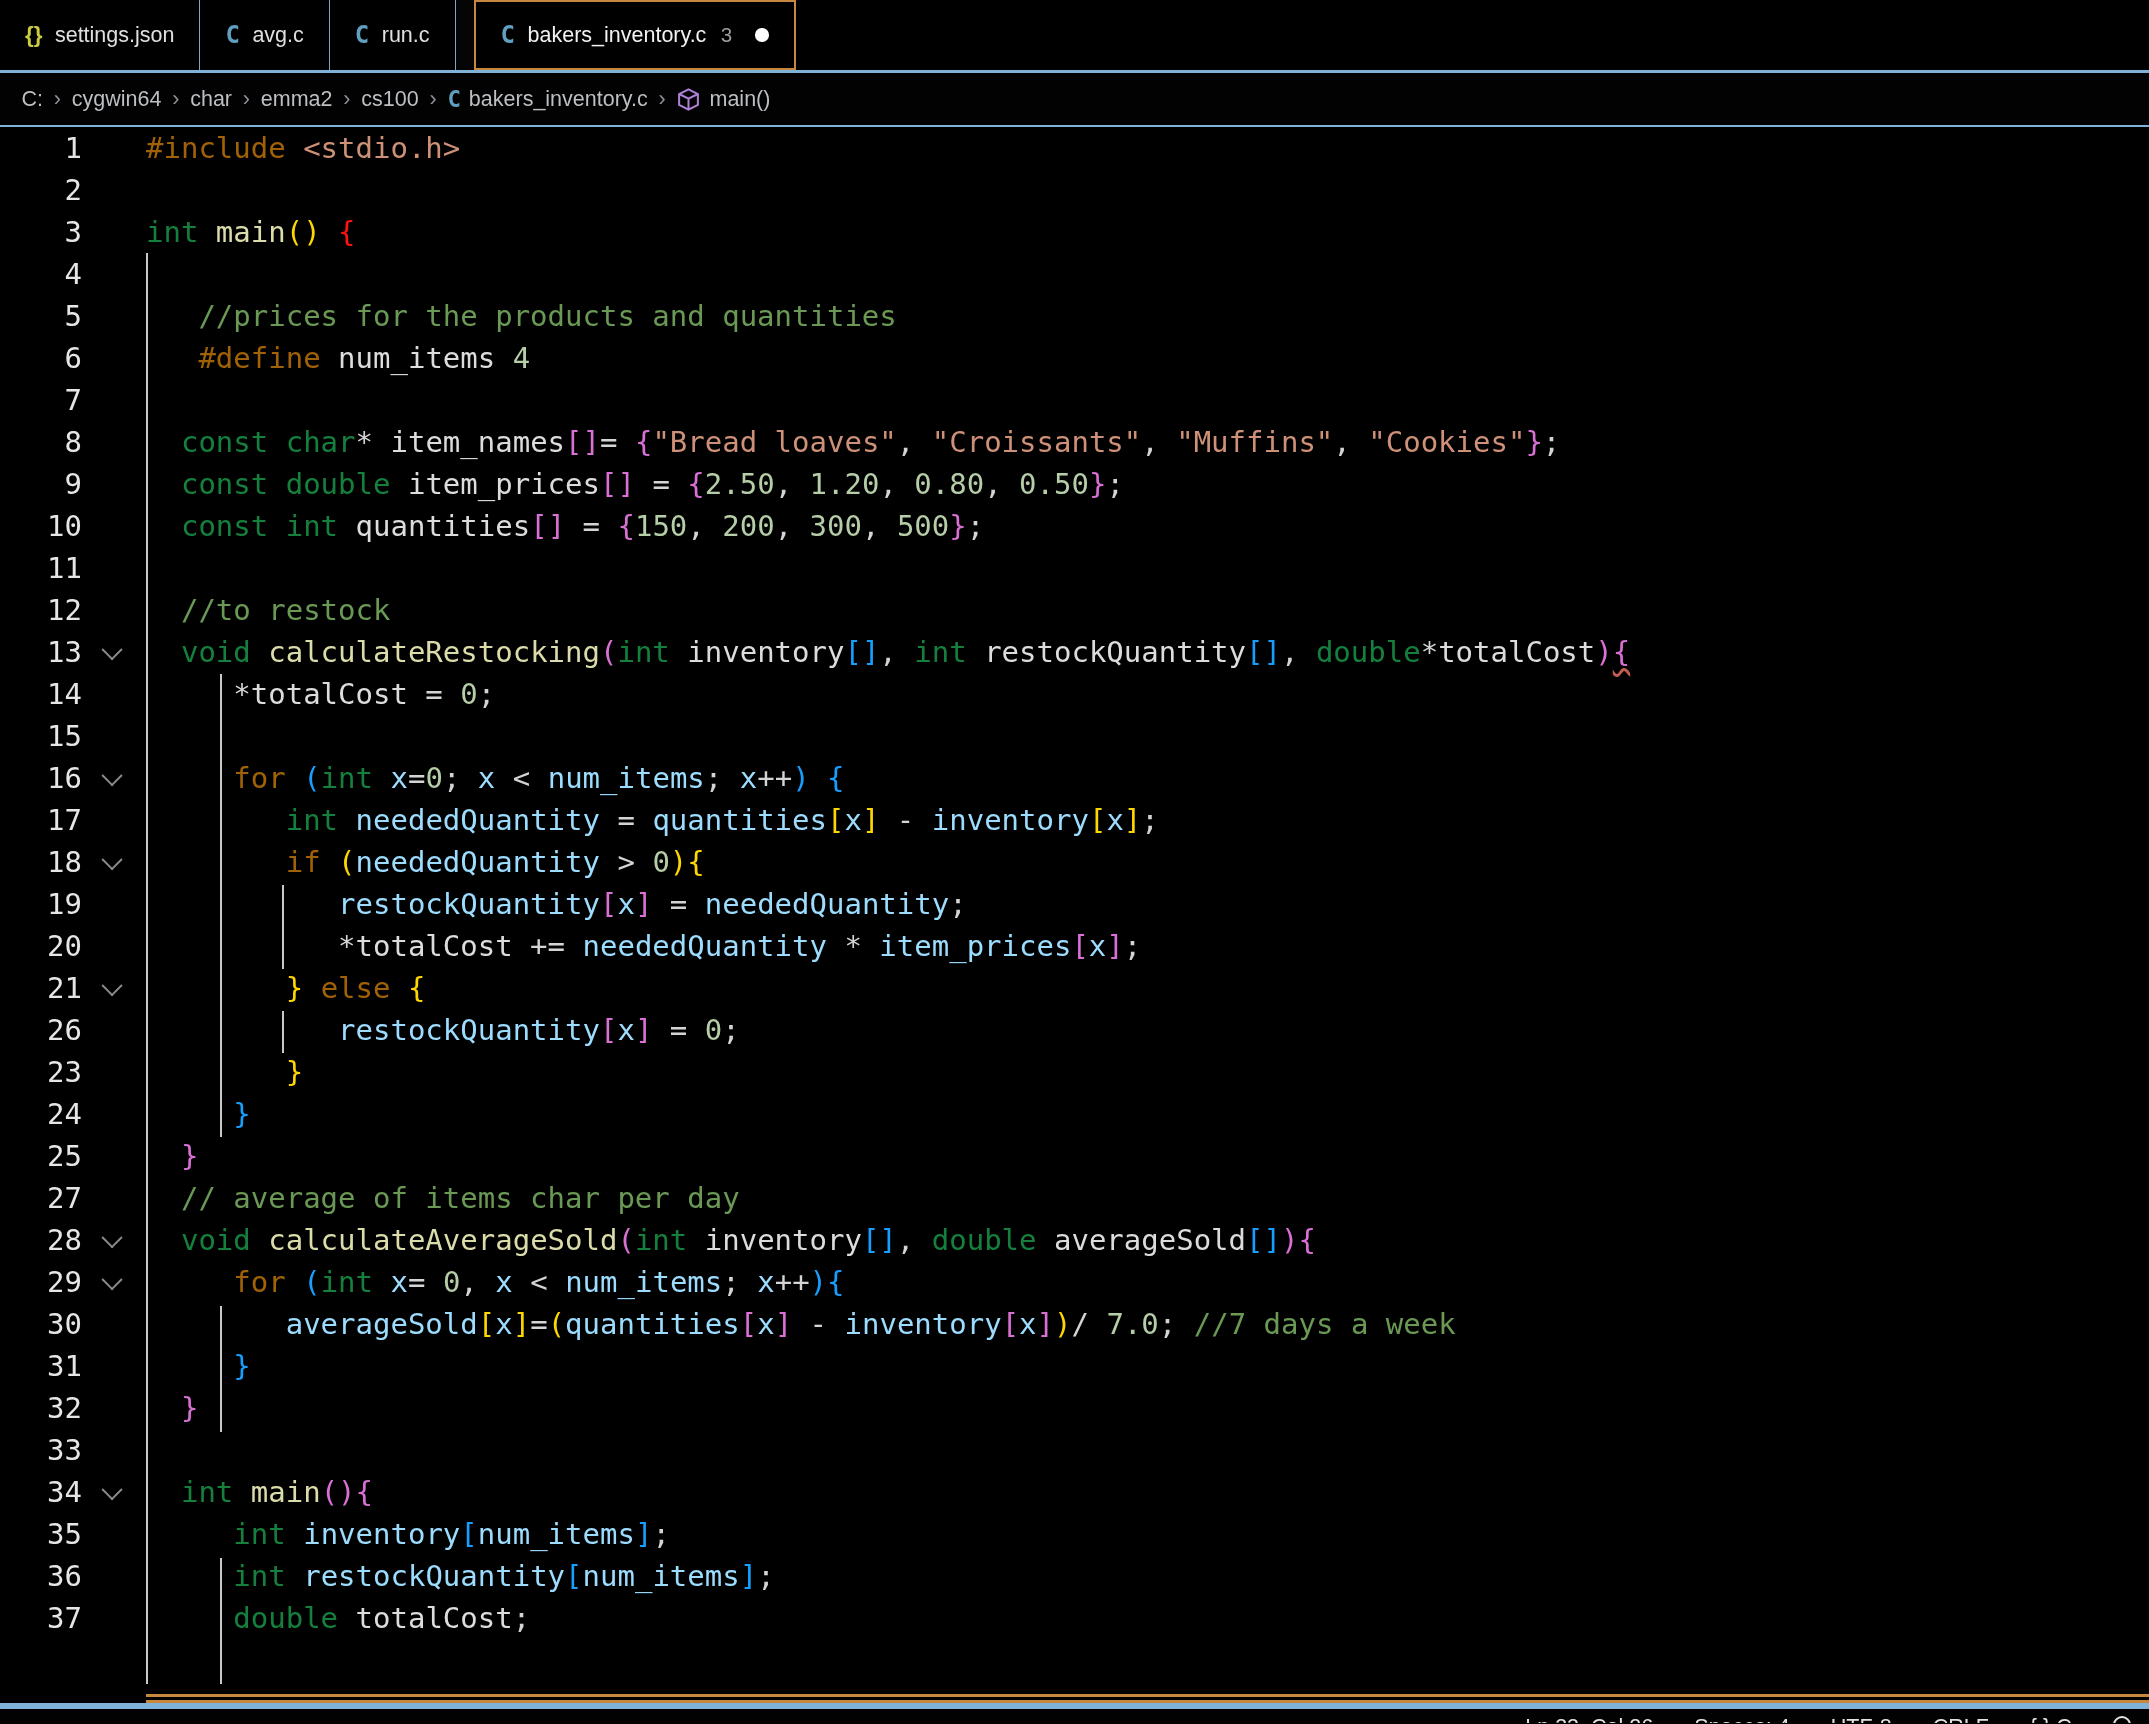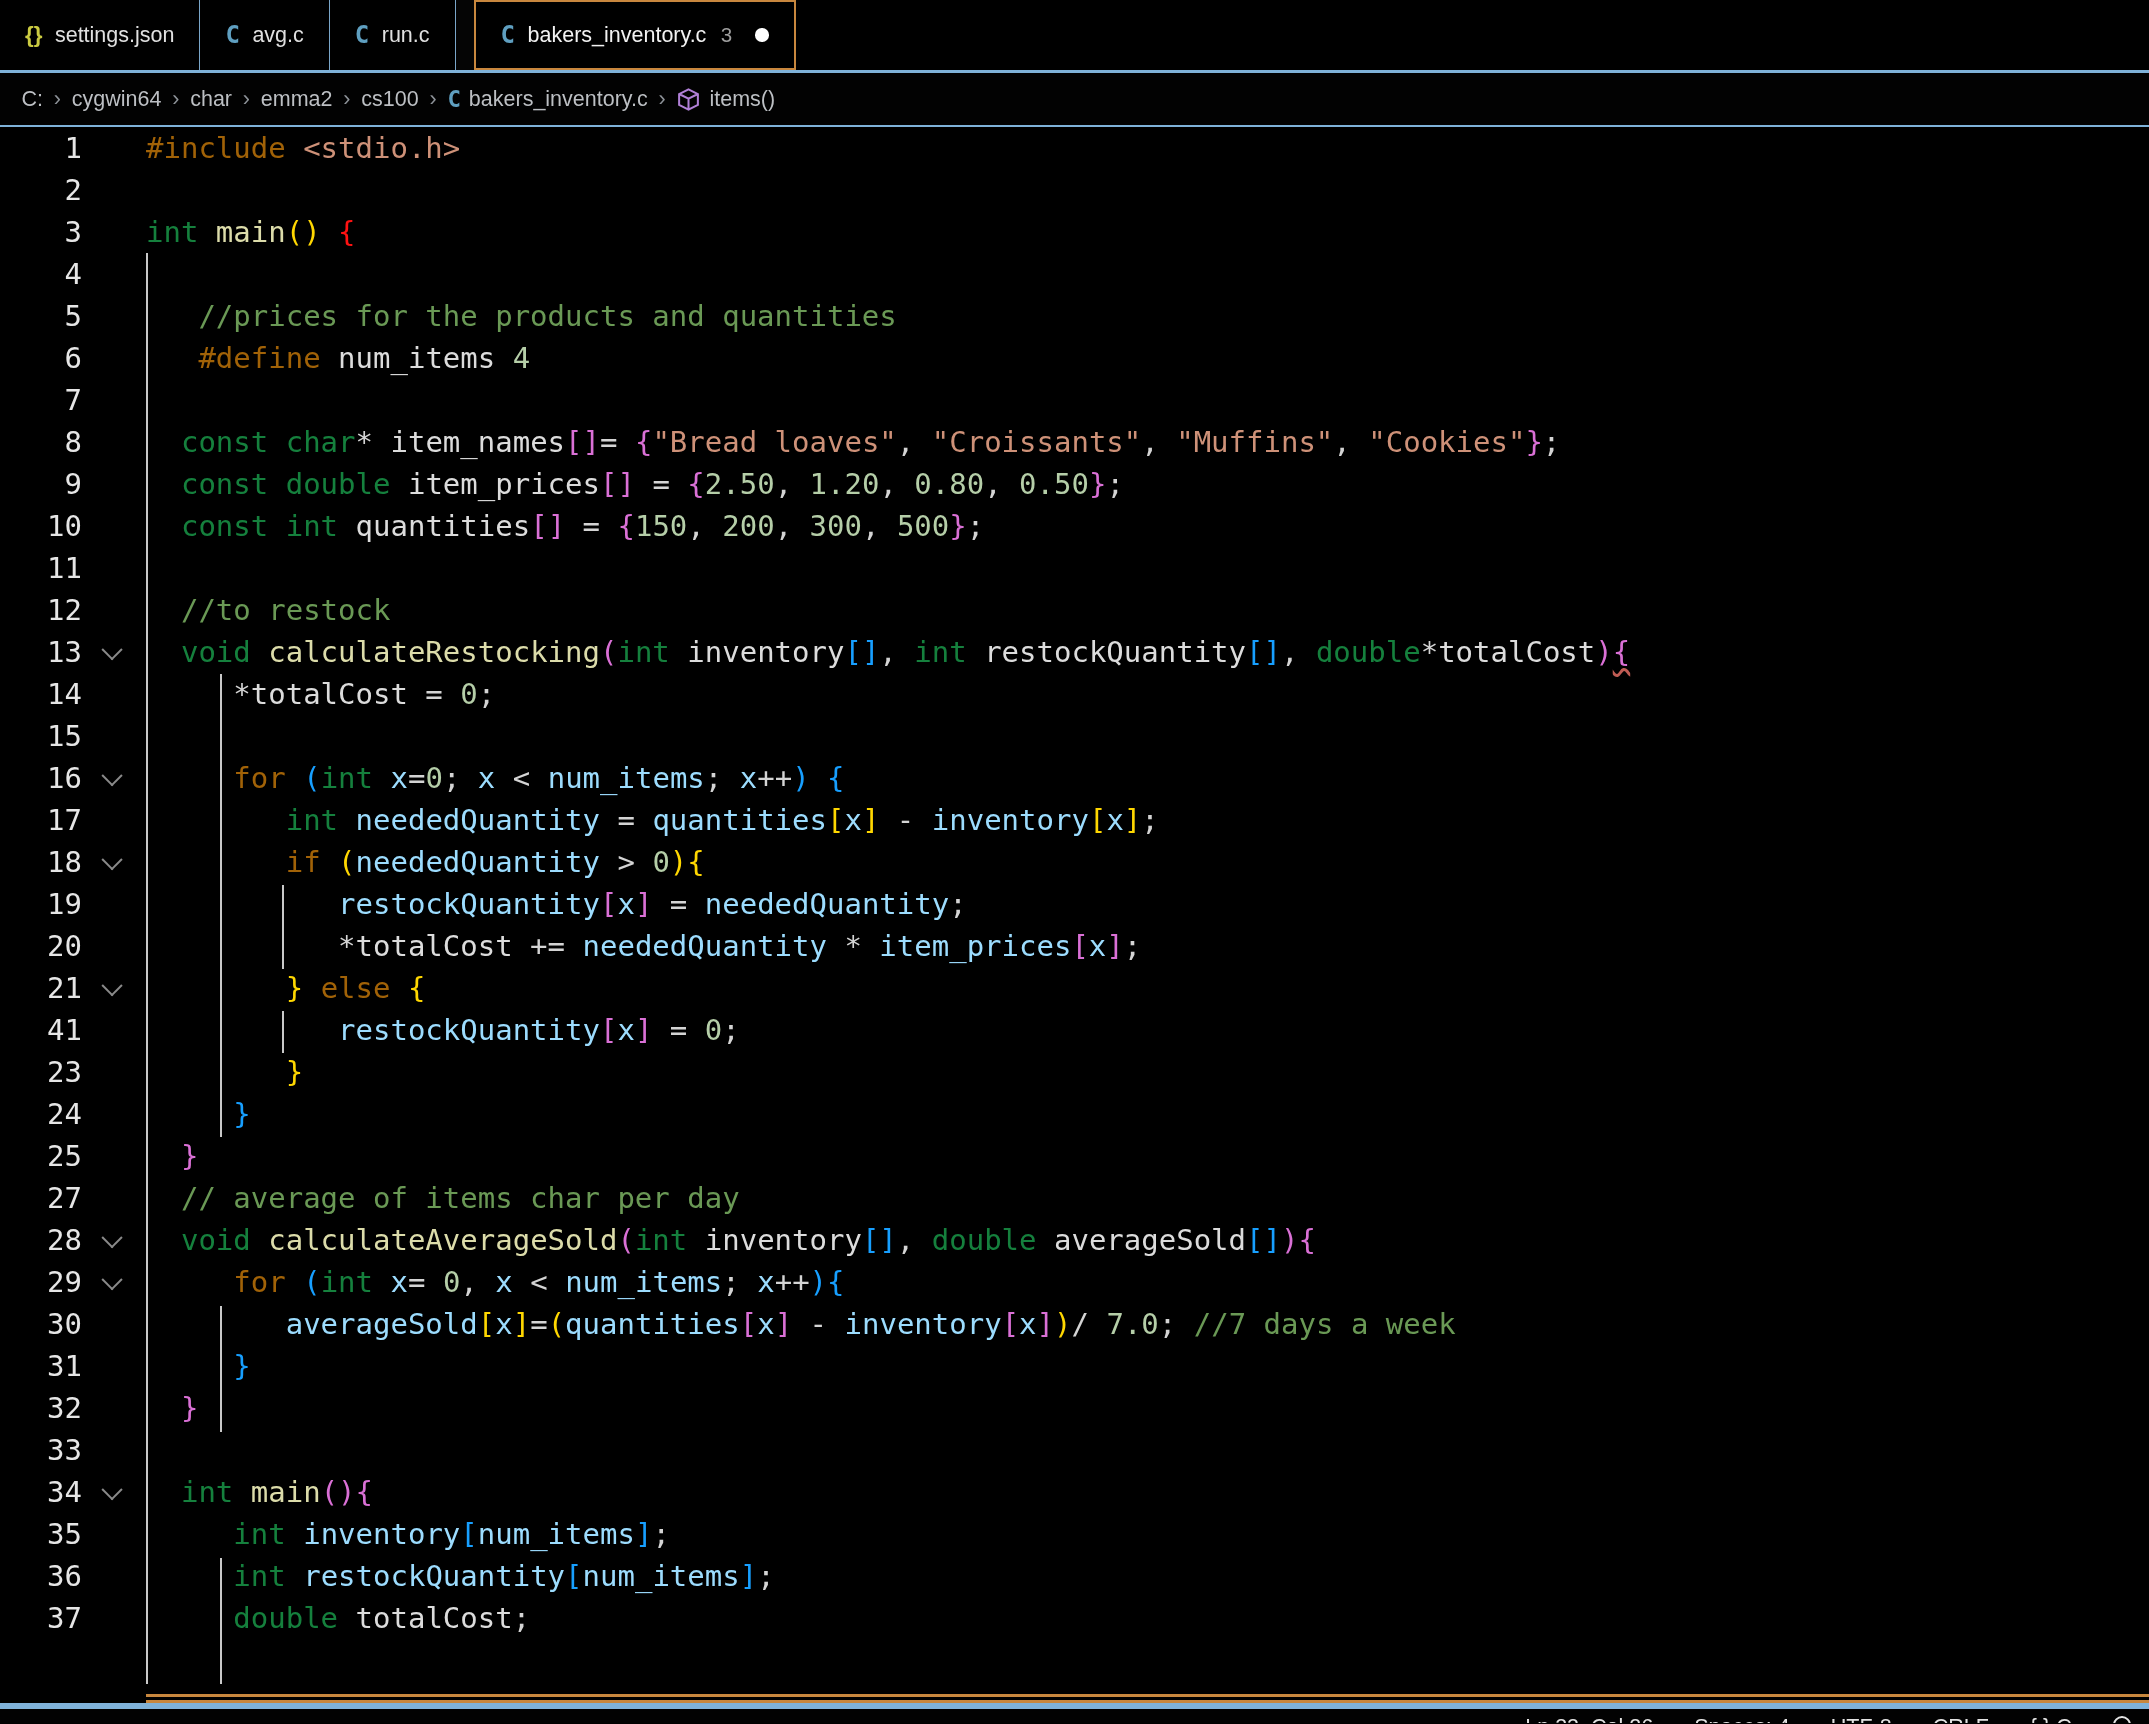--- a/index.html
+++ b/index.html
@@ -95,21 +95,21 @@
     <span class="cicon">C</span>
     <span>bakers_inventory.c</span>
   </span>
   <span class="crumb-sep">›</span>
   <span class="crumb">
     <span class="cube">
       <svg width="25" height="25" viewBox="0 0 16 16">
           <path fill="none" stroke="#b180d7" stroke-width="1.3" d="M8 1.5 L14 4.5 L14 11.5 L8 14.5 L2 11.5 L2 4.5 Z M2 4.5 L8 7.5 L14 4.5 M8 7.5 L8 14.5"></path>
         </svg>
     </span>
-    <span>items()</span>
+    <span>main()</span>
   </span>
 </div>
 
 <div class="editor">
     <div class="row">
       <div class="gutter">
         <span class="lnum">1</span>
         <span class="fold"></span>
       </div>
       <div class="code"><span class="tk-kw">#include</span><span class="tk-w"> </span><span class="tk-s">&lt;stdio.h&gt;</span></div>
@@ -257,21 +257,21 @@
       <div class="gutter">
         <span class="lnum">21</span>
         <span class="fold">
           <span class="chev"></span>
         </span>
       </div>
       <div class="code"><span class="tk-w">        </span><span class="tk-b1">}</span><span class="tk-w"> </span><span class="tk-kw">else</span><span class="tk-w"> </span><span class="tk-b1">{</span></div>
     </div>
     <div class="row">
       <div class="gutter">
-        <span class="lnum">41</span>
+        <span class="lnum">26</span>
         <span class="fold"></span>
       </div>
       <div class="code"><span class="tk-w">           </span><span class="tk-v">restockQuantity</span><span class="tk-b2">[</span><span class="tk-v">x</span><span class="tk-b2">]</span><span class="tk-w"> = </span><span class="tk-n">0</span><span class="tk-w">;</span></div>
     </div>
     <div class="row">
       <div class="gutter">
         <span class="lnum">23</span>
         <span class="fold"></span>
       </div>
       <div class="code"><span class="tk-w">        </span><span class="tk-b1">}</span></div>

